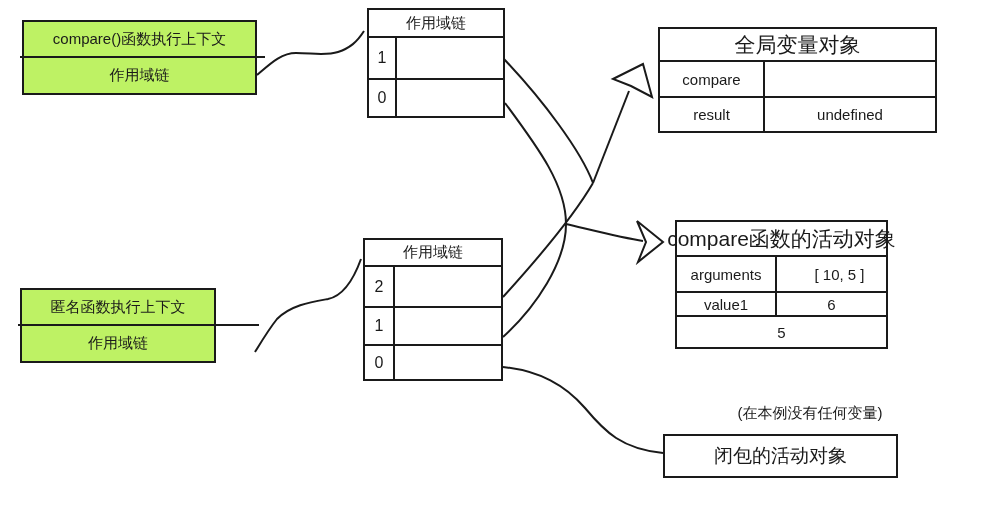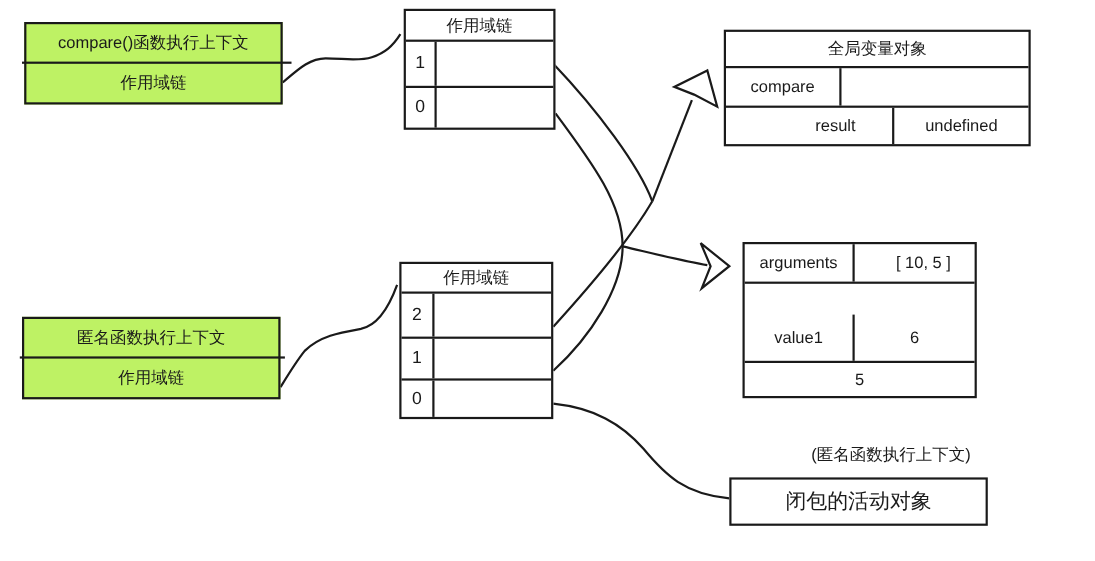--- a/index.html
+++ b/index.html
@@ -21,21 +21,21 @@
   
   .scope-table{position:absolute;border:2px solid #1a1a1a;background:#ffffff;}
   .scope-header{border-bottom:2px solid #1a1a1a;display:flex;align-items:center;justify-content:center;font-size:15px;}
   .scope-row{display:flex;border-bottom:2px solid #1a1a1a;}
   .scope-row:last-child{border-bottom:none;}
   .scope-idx{border-right:2px solid #1a1a1a;display:flex;align-items:center;justify-content:center;font-size:16px;}
   .scope-slot{flex:1;}
 
   
   .kv-table{position:absolute;border:2px solid #1a1a1a;background:#ffffff;}
-  .kv-header{border-bottom:2px solid #1a1a1a;display:flex;align-items:center;justify-content:center;font-size:15px;white-space:nowrap;}
+  .kv-header{border-bottom:2px solid #1a1a1a;display:flex;align-items:center;justify-content:center;font-size:21px;white-space:nowrap;}
   .kv-row{display:flex;border-bottom:2px solid #1a1a1a;text-align:right;}
   .kv-row:last-child{border-bottom:none;}
   .kv-key{border-right:2px solid #1a1a1a;display:flex;align-items:center;justify-content:center;font-size:15px;}
   .kv-val{flex:1;display:flex;align-items:center;justify-content:center;font-size:15px;}
 
   .note{position:absolute;font-size:15px;text-align:center;white-space:nowrap;}
   .single-box{position:absolute;border:2px solid #1a1a1a;background:#ffffff;display:flex;align-items:center;justify-content:center;font-size:19px;}
 </style>
 </head>
 <body>
@@ -54,21 +54,21 @@
     <path class="head" d="M 663 242 L 637 221 L 646 242 L 638 262 Z"></path>
     <path d="M 503 367 C 540 371 565 385 585 408 C 605 432 622 449 663 453"></path>
   </svg>
 
   <div class="ctx-box" style="left:22px;top:20px;width:235px;height:75px;">
     <div class="ctx-row">compare()函数执行上下文</div>
     <div class="ctx-row">作用域链</div>
   </div>
   <div class="hline" style="left:20px;top:56px;width:245px;"></div>
 
-  <div class="ctx-box" style="left:20px;top:288px;width:235px;height:75px;">
+  <div class="ctx-box" style="left:20px;top:288px;width:196px;height:75px;">
     <div class="ctx-row">匿名函数执行上下文</div>
     <div class="ctx-row">作用域链</div>
   </div>
   <div class="hline" style="left:18px;top:324px;width:241px;"></div>
 
   <div class="scope-table" style="left:367px;top:8px;width:138px;">
     <div class="scope-header" style="height:28px;">作用域链</div>
     <div class="scope-row" style="height:42px;">
       <div class="scope-idx" style="width:28px;">1</div>
       <div class="scope-slot"></div>
@@ -95,35 +95,36 @@
     </div>
   </div>
 
   <div class="kv-table" style="left:658px;top:27px;width:279px;">
     <div class="kv-header" style="height:33px;">全局变量对象</div>
     <div class="kv-row" style="height:36px;">
       <div class="kv-key" style="width:105px;">compare</div>
       <div class="kv-val"></div>
     </div>
     <div class="kv-row" style="height:33px;">
-      <div class="kv-key" style="width:105px;margin-left:48px;">result</div>
+      <div class="kv-key" style="width:105px;">result</div>
       <div class="kv-val">undefined</div>
     </div>
   </div>
 
   <div class="kv-table" style="left:675px;top:220px;width:213px;">
+    <div class="kv-header" style="height:35px;">compare函数的活动对象</div>
     <div class="kv-row" style="height:36px;gap:16px;">
       <div class="kv-key" style="width:100px;">arguments</div>
       <div class="kv-val">[ 10, 5 ]</div>
     </div>
-    <div class="kv-row" style="height:44px;margin-top:28px;">
+    <div class="kv-row" style="height:24px;">
       <div class="kv-key" style="width:100px;">value1</div>
       <div class="kv-val">6</div>
     </div>
     <div class="kv-row" style="height:30px;">
       <div class="kv-val">5</div>
     </div>
   </div>
 
-  <div class="note" style="left:710px;top:404px;width:200px;">(匿名函数执行上下文)</div>
+  <div class="note" style="left:710px;top:404px;width:200px;">(在本例没有任何变量)</div>
   <div class="single-box" style="left:663px;top:434px;width:235px;height:44px;">闭包的活动对象</div>
 
 </div>
 
 </body></html>

